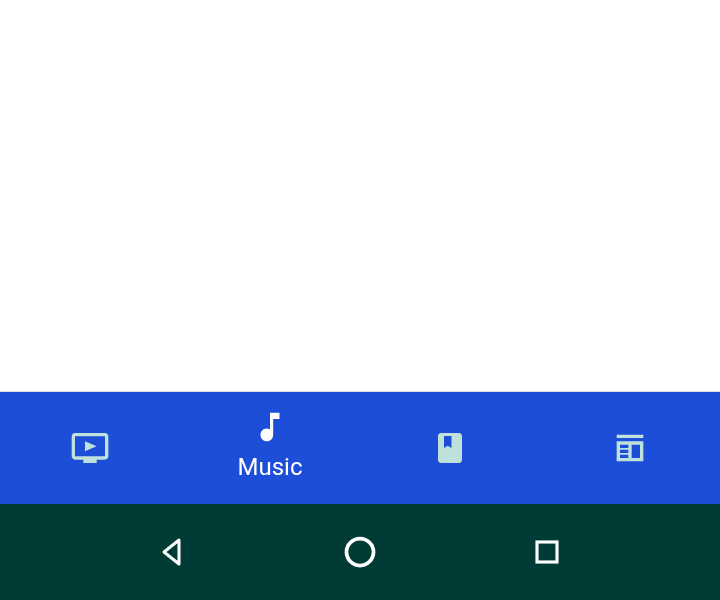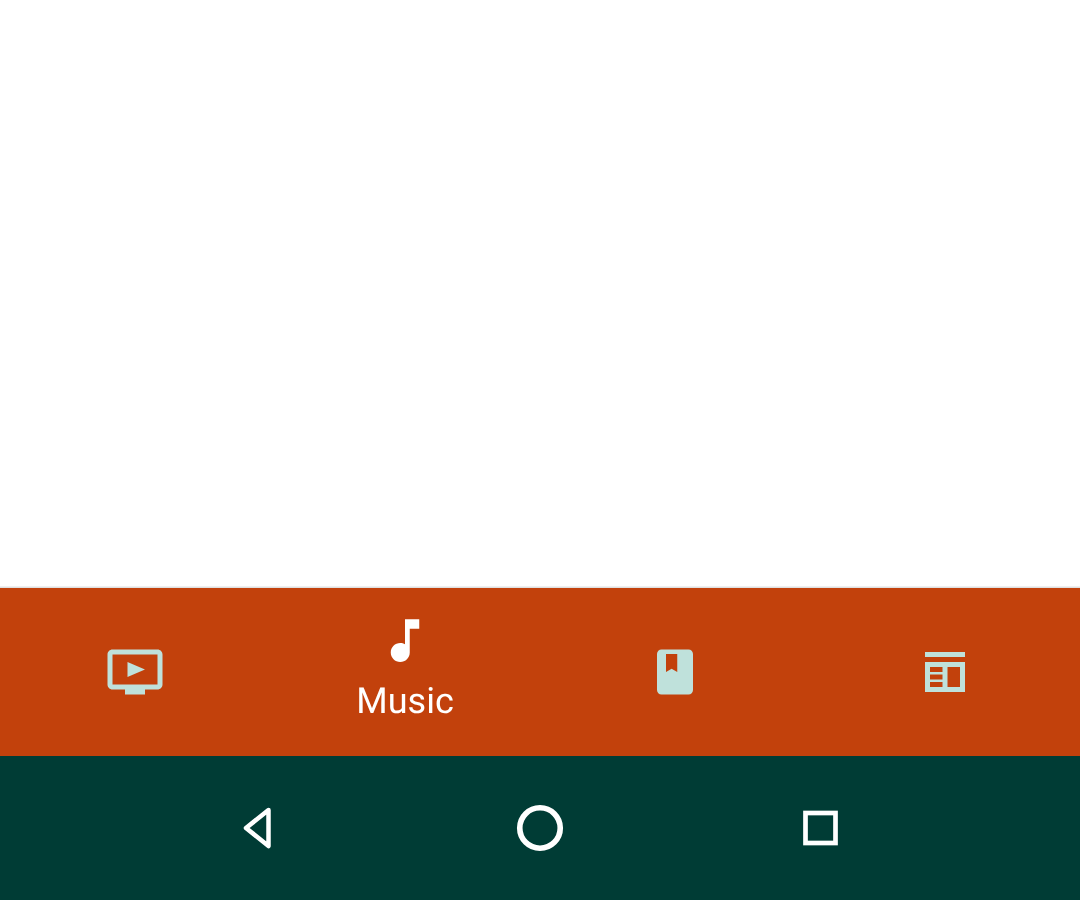--- a/index.html
+++ b/index.html
@@ -20,21 +20,21 @@
       height: 392px;
       background: #fff;
       border-bottom: 1px solid #e0e0e0;
     }
     .tab-bar {
       position: absolute;
       top: 392px;
       left: 0;
       width: 100%;
       height: 112px;
-      background: #c2410c;
+      background: #1d4ed8;
       display: flex;
       align-items: center;
       justify-content: space-around;
     }
     .tab-item {
       display: flex;
       flex-direction: column;
       align-items: center;
       justify-content: center;
       flex: 1;

